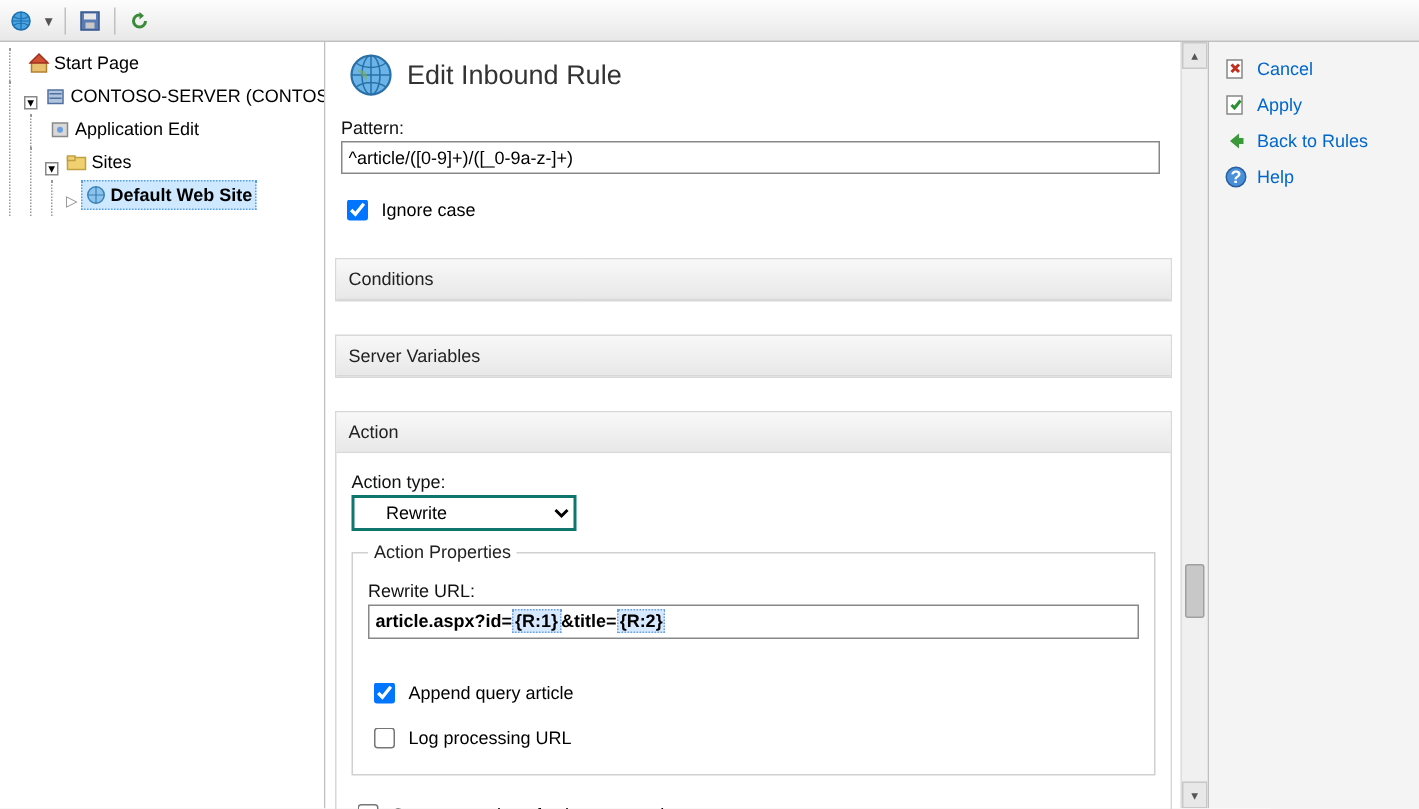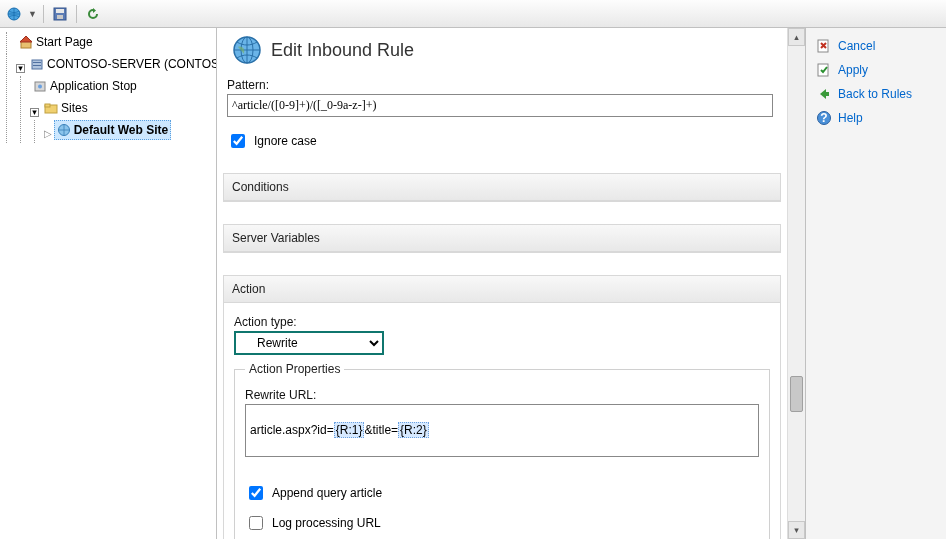--- a/index.html
+++ b/index.html
@@ -24,35 +24,35 @@
 .scrollbar-fake .up,.scrollbar-fake .down{height:18px;background:#e8e8e8;border:1px solid #c8c8c8;display:flex;align-items:center;justify-content:center;}
 .scrollbar-fake .track{position:absolute;top:18px;bottom:18px;left:0;right:0;}
 .scrollbar-fake .down{position:absolute;bottom:0;left:0;right:0;}
 .scrollbar-fake .thumb{position:absolute;left:2px;right:2px;top:330px;height:36px;background:#c8c8c8;border:1px solid #a0a0a0;border-radius:2px;}
 
 .page-head { display:flex; align-items:center; gap:8px; padding:6px 4px 8px 8px;}
 .page-head h1{ font-size:18px; font-weight:400; margin:0; color:#333;}
 .globe-ico { width:32px; height:32px; }
 
 label.fld { display:block; margin:4px 0 2px 0; color:#111;}
-.pattern-box { width:100%; background:#fff; display:flex;font-family:Liberation Serif, serif;}
+.pattern-box { width:100%; background:#fff; display:flex;}
 .pattern-input { flex:1; border:1px solid #888; padding:3px 4px; font-family:inherit; font-size:12px;}
 
 .check { display:flex; align-items:center; gap:6px; margin-top:14px;}
 .check input { width:14px; height:14px;}
 
 .section { margin-top:22px; border:1px solid #d8d8d8;}
 .section-head { background:linear-gradient(#f8f8f8,#e8e8e8); padding:6px 8px; font-size:12px; color:#222; border-bottom:1px solid #d8d8d8;}
 .section-body { padding:8px 10px 14px 10px;}
 
 .act-select { border:2px solid #0f766e; padding:2px 17px; width:150px; background:#fff;}
 
 .fieldset { border:1px solid #d0d0d0; margin-top:14px; padding:10px 10px 14px 10px;}
 .fieldset-legend { position:relative; top:-18px; background:#fff; padding:0 4px; display:inline-block; color:#222;}
-.rewrite-input { width:100%; border:1px solid #888; padding:18px 4px; font-family:"Courier New",monospace; font-size:12px;}
+.rewrite-input { width:100%; border:1px solid #888; padding:3px 4px; font-family:"Courier New",monospace; font-size:12px;font-weight:bold;}
 
 .right-pane { width:140px; background:#f4f4f4; padding:6px 4px;}
 .right-pane a { display:flex; align-items:center; gap:6px; padding:4px 6px; color:#0066cc; text-decoration:none; cursor:pointer;}
 .right-pane .ic { width:16px; height:16px; display:inline-flex; align-items:center; justify-content:center;}
 
 .r1 { color:#000;}
 .r1 .frag { background:#d6e9ff; border:1px dotted #6aa0e0; padding:0 1px;}
 
 svg { display:block;}
 </style>
@@ -102,21 +102,21 @@
                 <rect x="3" y="8" width="8" height="1" fill="#5070a0"></rect>
               </svg>
         <span>CONTOSO-SERVER (CONTOS</span>
       </span>
         <ul>
           <li><span class="node">
             <svg width="14" height="14">
                     <rect x="2" y="3" width="10" height="9" fill="#d8d8d8" stroke="#888"></rect>
                     <circle cx="7" cy="7.5" r="2" fill="#6aa0e0"></circle>
                   </svg>
-            <span>Application Stop</span>
+            <span>Application Edit</span>
           </span></li>
           <li><span class="twist">▾</span><span class="node">
             <svg width="14" height="14">
                     <rect x="1" y="4" width="12" height="8" fill="#f0d070" stroke="#c0a040"></rect>
                     <rect x="1" y="3" width="5" height="3" fill="#f0d070" stroke="#c0a040"></rect>
                   </svg>
             <span>Sites</span>
           </span>
             <ul>
               <li><span style="color:#888;font-size:10px;margin-right:2px">▷</span><span class="node sel">

